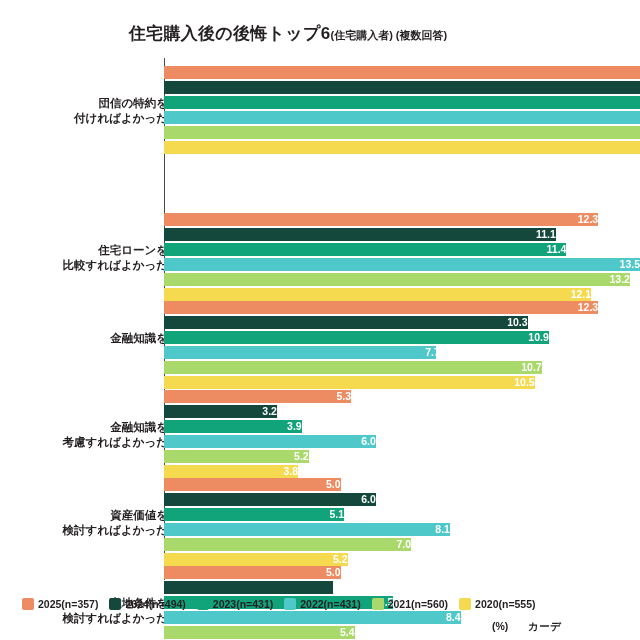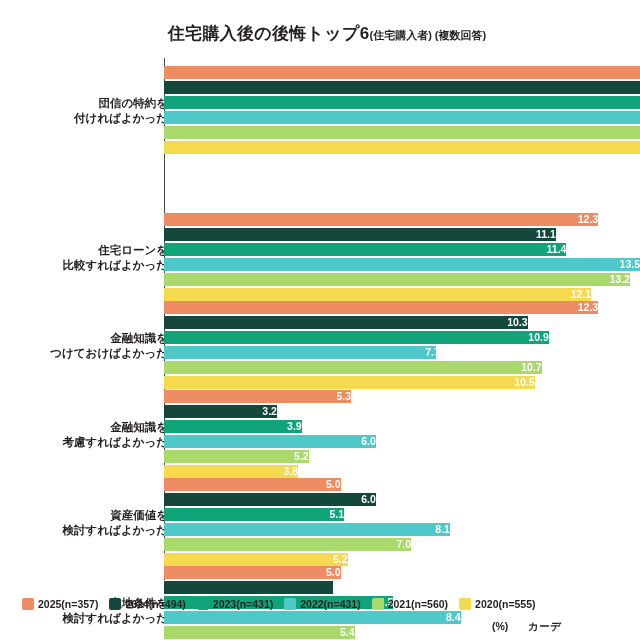--- a/index.html
+++ b/index.html
@@ -20,21 +20,20 @@
     inset: 0;
   }
   
   .title-row {
     position: absolute;
     top: 22px;
     left: 0;
     width: 576px;
     text-align: center;
     white-space: nowrap;
-    margin-left: 39px;
   }
   .title-main {
     font-size: 17px;
     font-weight: bold;
     letter-spacing: 0.3px;
   }
   .title-sub {
     font-size: 11px;
     font-weight: bold;
   }
@@ -207,21 +206,20 @@
             </div>
             <div class="bar-row">
               <div class="bar" style="width: 427.13px; background: rgb(245, 217, 78);"></div>
               <div class="bar-value" style="left: 0px; width: 427.13px;">12.1</div>
             </div>
           </div>
         </div>
         <div class="group" style="top: 243px;">
           <div class="group-label" style="top: 30px;">
             <div>金融知識を</div>
-            <div>つけておけばよかった</div>
           </div>
           <div class="bars">
             <div class="bar-row">
               <div class="bar" style="width: 434.19px; background: rgb(237, 139, 98);"></div>
               <div class="bar-value" style="left: 0px; width: 434.19px;">12.3</div>
             </div>
             <div class="bar-row">
               <div class="bar" style="width: 363.59px; background: rgb(20, 72, 60);"></div>
               <div class="bar-value" style="left: 0px; width: 363.59px;">10.3</div>
             </div>

